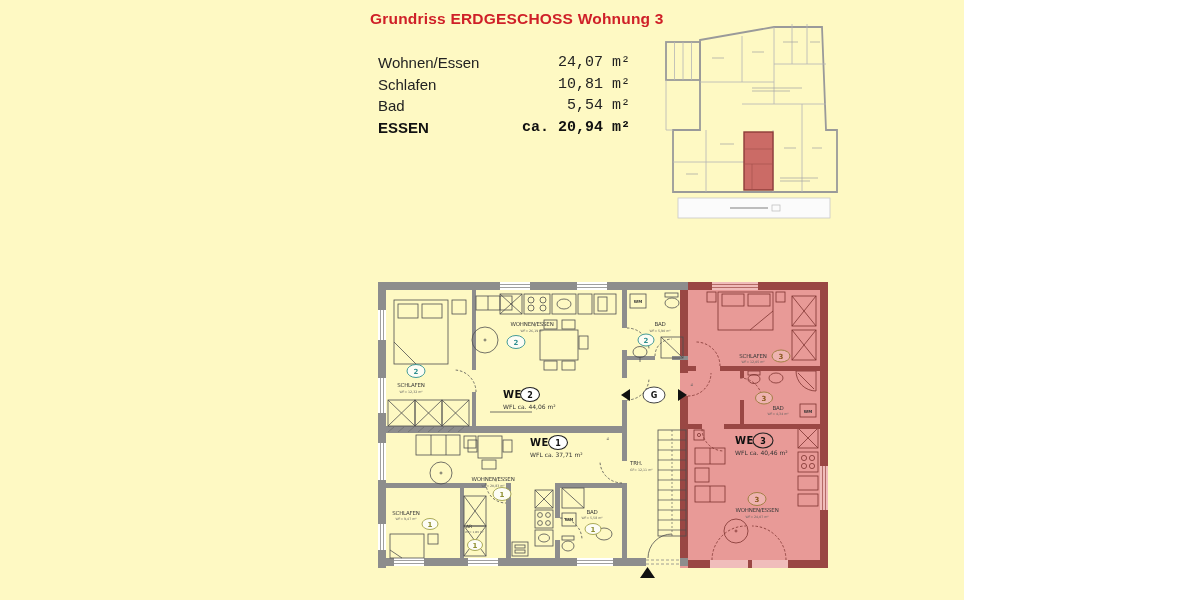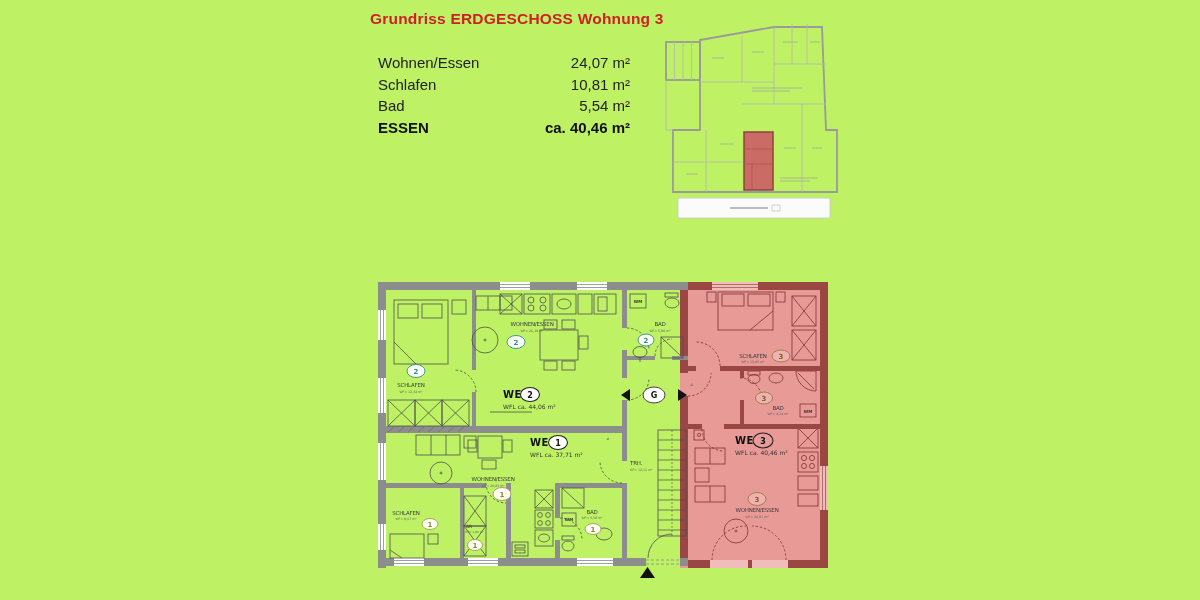--- a/index.html
+++ b/index.html
@@ -1,22 +1,22 @@
 <!DOCTYPE html>
 <html><head>
 <meta charset="utf-8">
 <style>
   html,body{margin:0;padding:0;background:#ffffff;}
-  .page{position:relative;width:1200px;height:600px;background:#bef264;overflow:hidden;
+  .page{position:relative;width:964px;height:600px;background:#fef9c3;overflow:hidden;
         font-family:"Liberation Sans",sans-serif;}
   .title{position:absolute;left:370px;top:10px;font-size:15.5px;font-weight:bold;
          color:#cf2028;letter-spacing:0.2px;}
   .area-table{position:absolute;left:378px;top:52px;width:252px;font-size:15px;color:#222;}
   .ar-row{display:flex;justify-content:space-between;line-height:21.5px;}
-  .ar-row .val{text-align:center;}
+  .ar-row .val{text-align:center;font-family:Liberation Mono, monospace;}
   .ar-row.total{font-weight:bold;color:#111;}
   svg text{font-family:"DejaVu Sans",sans-serif;}
   .roomlbl{fill:#3a3a3a;font-size:5.5px;letter-spacing:-0.2px;}
   .arealbl{fill:#606060;font-size:3.2px;}
   .unitlbl{fill:#111;font-size:10px;font-weight:bold;letter-spacing:0.4px;}
   .wfllbl{fill:#333;font-size:6px;}
   .wmlbl{fill:#333;font-size:4px;font-weight:bold;}
   .num-teal{fill:#2f9090;font-size:7px;font-weight:bold;}
   .num-olive{fill:#8e8e30;font-size:7px;font-weight:bold;}
   .num-brown{fill:#8a5a20;font-size:7px;font-weight:bold;}
@@ -40,21 +40,21 @@
     <div class="ar-row">
       <span>Schlafen</span>
       <span class="val">10,81 m²</span>
     </div>
     <div class="ar-row">
       <span>Bad</span>
       <span class="val">5,54 m²</span>
     </div>
     <div class="ar-row total">
       <span>ESSEN</span>
-      <span class="val">ca. 40,46 m²</span>
+      <span class="val">ca. 20,94 m²</span>
     </div>
   </div>
 
   <svg style="position:absolute;left:652px;top:12px;" width="196" height="212" viewBox="0 0 196 212">
     <g stroke="#9a9a9a" stroke-width="1.8" fill="none">
       <path d="M48,28 L122,15 L170,15 L174,118 L185,118 L185,180 L21,180 L21,118 L48,118 Z"></path>
       <rect x="14" y="30" width="34" height="38"></rect>
     </g>
     <g stroke="#b5b5b5" stroke-width="0.8" fill="none">
       <line x1="22.5" y1="30" x2="22.5" y2="68"></line>

